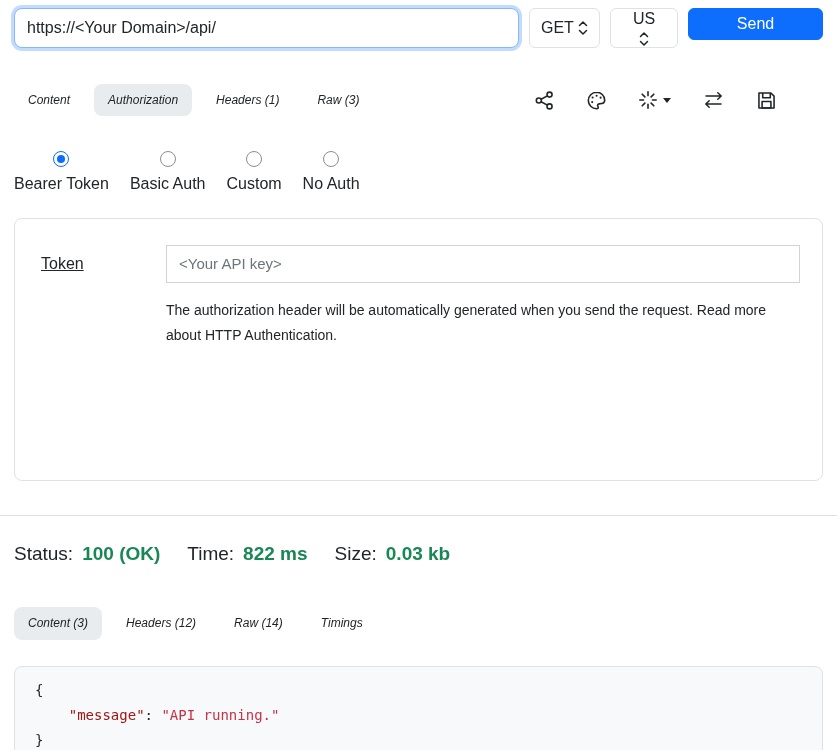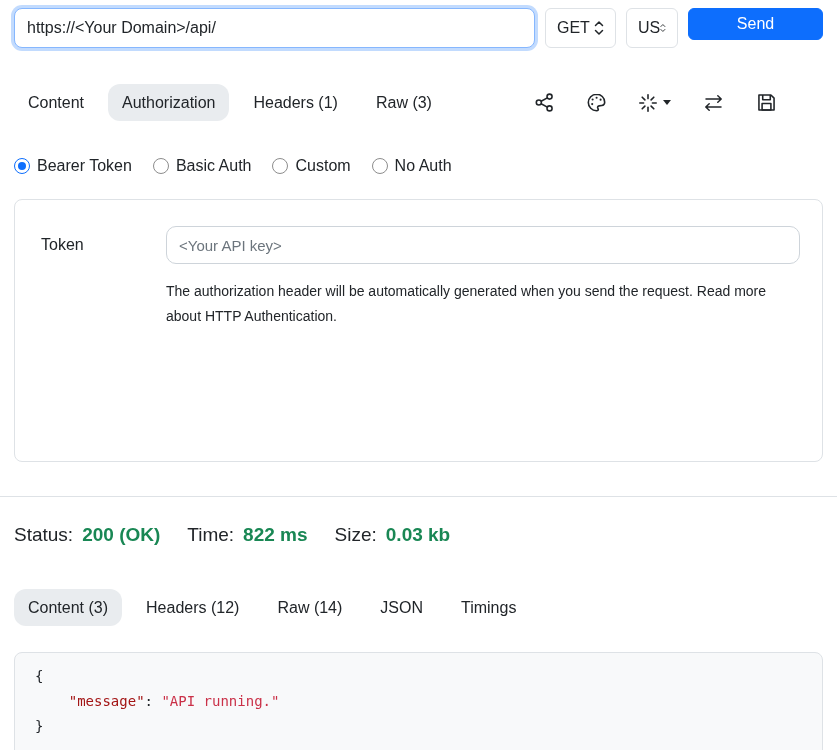--- a/index.html
+++ b/index.html
@@ -21,61 +21,61 @@
     box-shadow: 0 0 0 3px rgba(13,110,253,.25);
     outline: none; padding: 0 12px;
     font-size: 16px; font-family: inherit; color: #212529;
   }
   .select-box {
     display: flex; align-items: center; justify-content: space-between;
     border: 1px solid #dee2e6; border-radius: 6px; background: #fff;
     padding: 0 11px; height: 40px; font-size: 16px; cursor: pointer;
   }
   .select-method { width: 71px; }
-  .select-region { width: 52px; }
+  .select-region { width: 68px; flex-direction: column; }
   .send-btn {
     width: 135px; height: 32px;
     background: #0d6efd; border: 1px solid #0d6efd; color: #fff;
     font-size: 16px; border-radius: 6px; font-family: inherit; cursor: pointer;
   }
 
   
   .tabs { display: flex; align-items: center; margin-top: 36px; }
-  .tab { padding: 9px 14px; font-size: 16px; border-radius: 8px; cursor: pointer; white-space: nowrap; }
+  .tab { padding: 9px 14px; font-size: 12px; border-radius: 8px; cursor: pointer; white-space: nowrap; font-style: italic; }
   .tab + .tab { margin-left: 10px; }
-  .tab.active { background: #e9ecef; border-radius: 12px; }
+  .tab.active { background: #e9ecef; }
   .toolbar { display: flex; align-items: center; gap: 31px; margin-left: auto; margin-right: 46px; }
   .icon-btn { display: inline-flex; align-items: center; gap: 5px; cursor: pointer; }
   .caret-down-tri {
     width: 0; height: 0; display: inline-block;
     border-left: 4px solid transparent; border-right: 4px solid transparent;
     border-top: 5px solid #212529;
   }
 
   
   .auth-row { display: flex; align-items: center; gap: 21px; margin-top: 35px; }
-  .auth-option { display: inline-flex; align-items: center; gap: 7px; font-size: 16px; cursor: pointer; }
+  .auth-option { display: inline-flex; align-items: center; gap: 7px; font-size: 16px; cursor: pointer; flex-direction: column; }
   .radio {
     width: 16px; height: 16px; border: 1px solid #8d8d8d; border-radius: 50%;
     background: #fff; display: inline-flex; align-items: center; justify-content: center;
     flex-shrink: 0;
   }
   .radio.selected { border-color: #0d6efd; }
   .radio.selected::after { content: ""; width: 8px; height: 8px; border-radius: 50%; background: #0d6efd; }
 
   
   .token-panel {
     margin-top: 24px; border: 1px solid #dee2e6; border-radius: 8px;
     padding: 26px 22px 26px 26px; height: 263px;
   }
   .token-row { display: flex; }
-  .token-label { width: 125px; flex-shrink: 0; font-size: 16px; padding-top: 9px; }
+  .token-label { width: 125px; flex-shrink: 0; font-size: 16px; padding-top: 9px; text-decoration: underline; }
   .token-main { flex: 1; }
   .token-input {
-    width: 100%; height: 38px; border: 1px solid #ced4da; border-radius: 10px;
+    width: 100%; height: 38px; border: 1px solid #ced4da; border-radius: 0;
     padding: 4px 12px; font-size: 15px; font-family: inherit; color: #212529; outline: none;
   }
   .token-input::placeholder { color: #6c757d; opacity: 1; }
   .token-help { margin-top: 15px; font-size: 14px; line-height: 25px; max-width: 622px; color: #212529; }
 
   .divider { border: none; border-top: 1px solid #dee2e6; margin: 34px -14px 0; }
 
   
   .status-row { display: flex; align-items: baseline; gap: 27px; margin-top: 27px; font-size: 19px; }
   .status-item { display: flex; gap: 9px; align-items: flex-end; }
@@ -203,37 +203,36 @@
         <div class="token-help">The authorization header will be automatically generated when you send the request. Read more about HTTP Authentication.</div>
       </div>
     </div>
   </div>
 
   <hr class="divider">
 
   <div class="status-row">
     <div class="status-item">
       <span>Status:</span>
-      <span class="status-value">200 (OK)</span>
+      <span class="status-value">100 (OK)</span>
     </div>
     <div class="status-item">
       <span>Time:</span>
       <span class="status-value">822 ms</span>
     </div>
     <div class="status-item">
       <span>Size:</span>
       <span class="status-value">0.03 kb</span>
     </div>
   </div>
 
   <div class="tabs response-tabs">
     <div class="tab active">Content (3)</div>
     <div class="tab">Headers (12)</div>
     <div class="tab">Raw (14)</div>
-    <div class="tab">JSON</div>
     <div class="tab">Timings</div>
   </div>
 
   <div class="response-panel">
 <pre class="response-code"><span>{</span>
 <span>    </span><span class="json-key">"message"</span><span>: </span><span class="json-string">"API running."</span>
 <span>}</span></pre>
   </div>
 
 </div>

